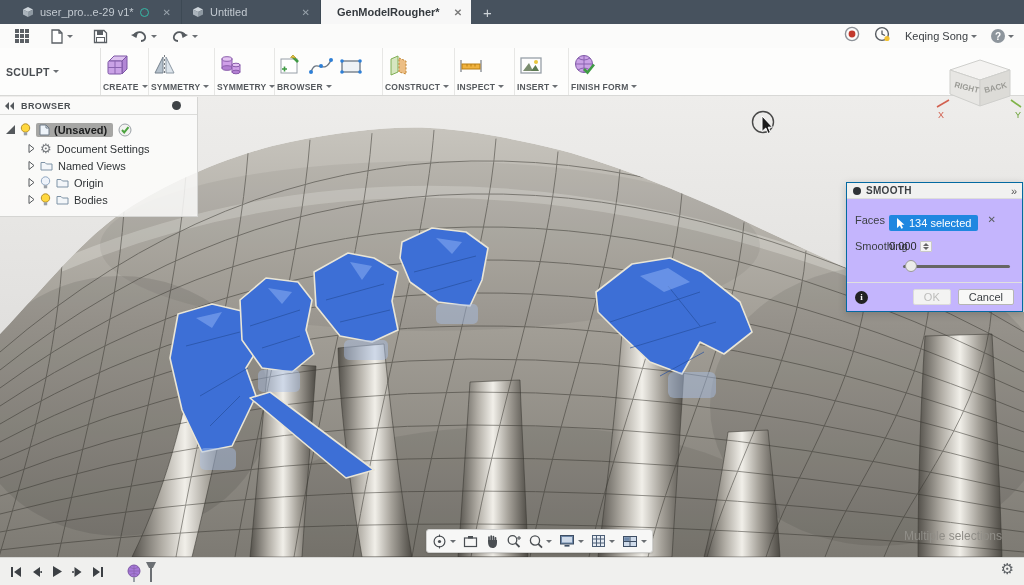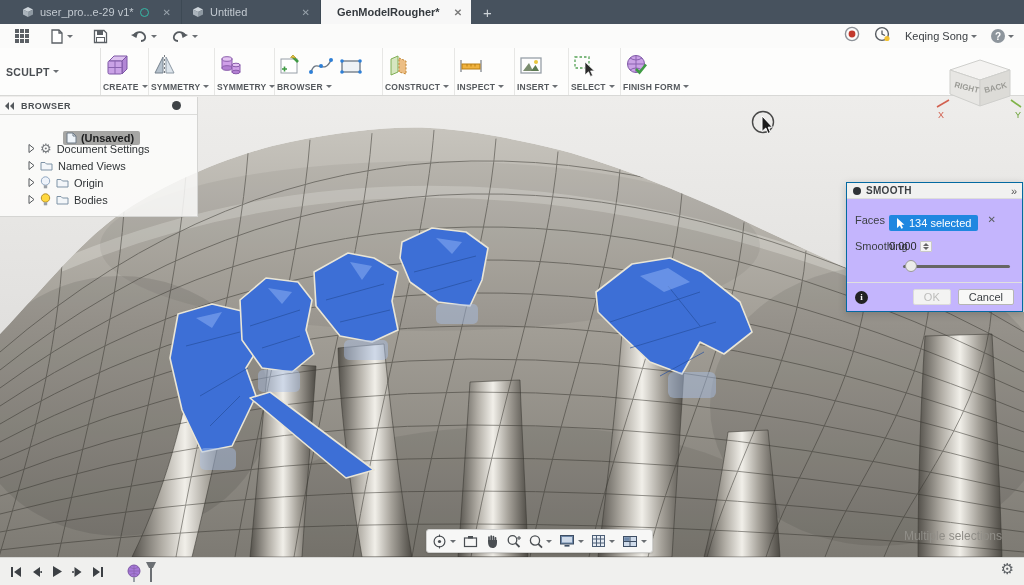--- a/index.html
+++ b/index.html
@@ -41,21 +41,21 @@
   
   .viewport{position:absolute;left:0;top:96px;width:1024px;height:461px;}
   .vstatus{position:absolute;right:22px;top:529px;font-size:12px;color:#908e88;}
   
   .browser{position:absolute;left:0;top:97px;width:197px;background:rgba(253,253,252,.84);
            border-right:1px solid #d5d5d3;border-bottom:1px solid #d5d5d3;padding-bottom:8px;}
   .bheader{display:flex;align-items:center;height:15px;padding:1px 6px 1px 5px;border-bottom:1px solid #dcdcda;}
   .bheader .btitle{font-size:9px;font-weight:bold;color:#4b4f53;letter-spacing:.4px;margin-left:6px;flex:1;}
   .bdot{width:9px;height:9px;border-radius:50%;background:#3f4347;margin-right:10px;}
   .trow{display:flex;align-items:center;height:17px;font-size:11px;color:#2f3336;gap:5px;}
-  .trow.root{margin:6px 0 2px 6px;flex-direction:column;}
+  .trow.root{margin:6px 0 2px 6px;}
   .trow.child{margin-left:28px;}
   .pill{display:flex;align-items:center;gap:4px;background:#a6a6a4;border-radius:2px;padding:1px 6px 1px 3px;
         font-weight:bold;color:#1c1d1e;}
   .gearglyph{font-size:13px;color:#75797d;line-height:1;}
   
   .dialog{position:absolute;left:846px;top:182px;width:175px;background:#c4b5fd;border:1px solid #0369a1;
           box-shadow:0 2px 8px rgba(0,0,0,.18);font-size:11px;color:#333;}
   .dtitle{display:flex;align-items:center;height:15px;background:#f1f1f0;border-bottom:1px solid #ddddDB;padding:0 6px;gap:5px;}
   .dtitle .tcirc{width:8px;height:8px;border-radius:50%;background:#2e3236;}
   .dtitle .tname{font-size:10px;font-weight:bold;color:#3a3e42;letter-spacing:.3px;flex:1;}
@@ -318,31 +318,20 @@
               <rect x="3" y="5" width="20" height="15" fill="#fdfdfd" stroke="#98a0a8" stroke-width="1.3"></rect>
               <polygon points="5,18 11,10 15,18" fill="#7a8c6e"></polygon>
               <polygon points="13,18 17.5,12 21,18" fill="#5d7a52"></polygon>
               <circle cx="18" cy="9" r="2" fill="#e8c63e"></circle>
             </svg>
       </span>
         </div>
       <div class="rlabel"><span>INSERT</span><span class="caret"></span></div>
     </div>
 
-    <div class="rgroup" style="width:52px;">
-      <div class="ricons">
-          <span class="tool">
-        <svg width="26" height="26">
-              <rect x="3" y="4" width="14" height="11" fill="none" stroke="#56a356" stroke-width="1.3" stroke-dasharray="2.5,2"></rect>
-              <path d="M13,9 L13,22 L16.5,18.8 L18.5,23.4 L20.6,22.4 L18.6,17.9 L22.4,17.9 Z" fill="#2b2b2b" stroke="#fff" stroke-width=".7"></path>
-            </svg>
-      </span>
-        </div>
-      <div class="rlabel"><span>SELECT</span><span class="caret"></span></div>
-    </div>
 
     <div class="rgroup" style="width:86px;">
       <div class="ricons">
           <span class="tool">
         <svg width="26" height="26">
               <circle cx="12" cy="11" r="8.5" fill="#caa2e6" stroke="#7d57a5"></circle>
               <path d="M12,2.5 v17 M3.5,11 h17 M6,5 q6,4 12,0 M6,17 q6,-4 12,0" fill="none" stroke="#8a63b0"></path>
               <path d="M12,16 l3.5,3.5 L22,11.5" fill="none" stroke="#3f9b44" stroke-width="2.6"></path>
             </svg>
       </span>

